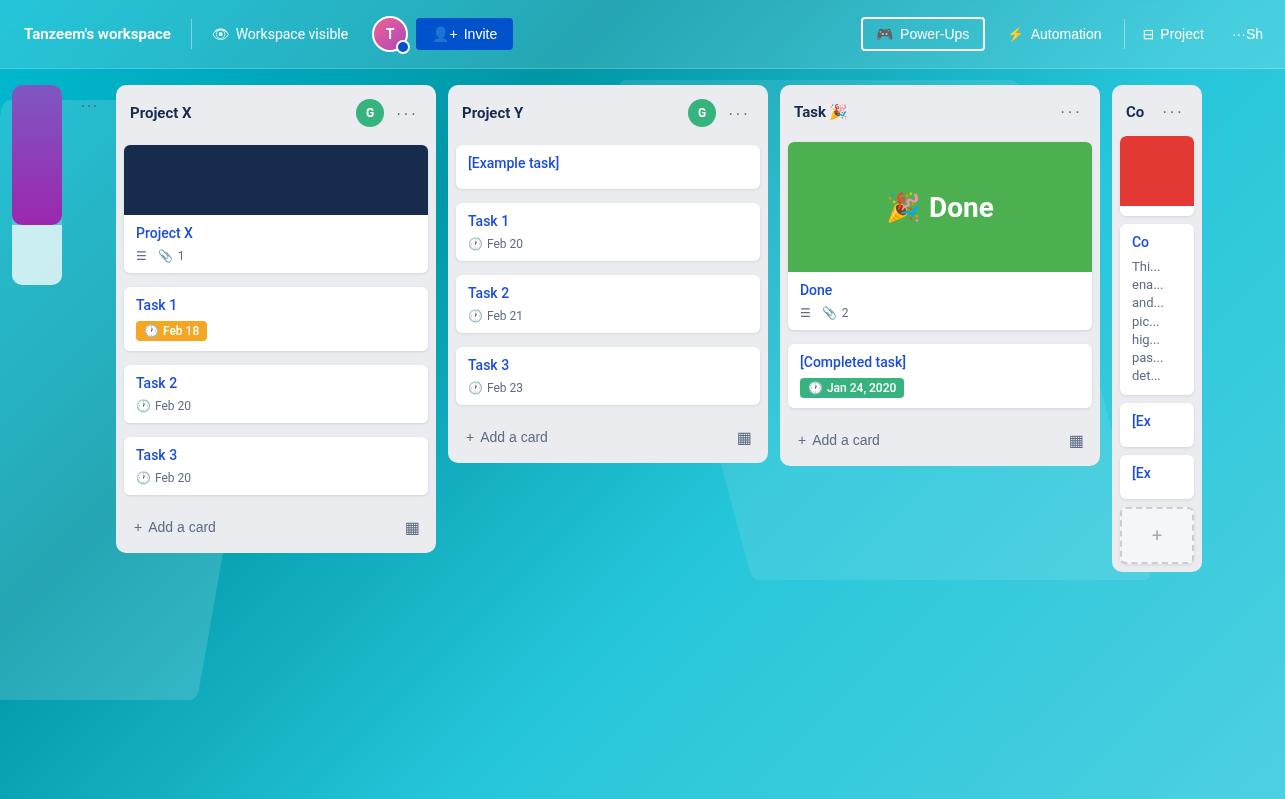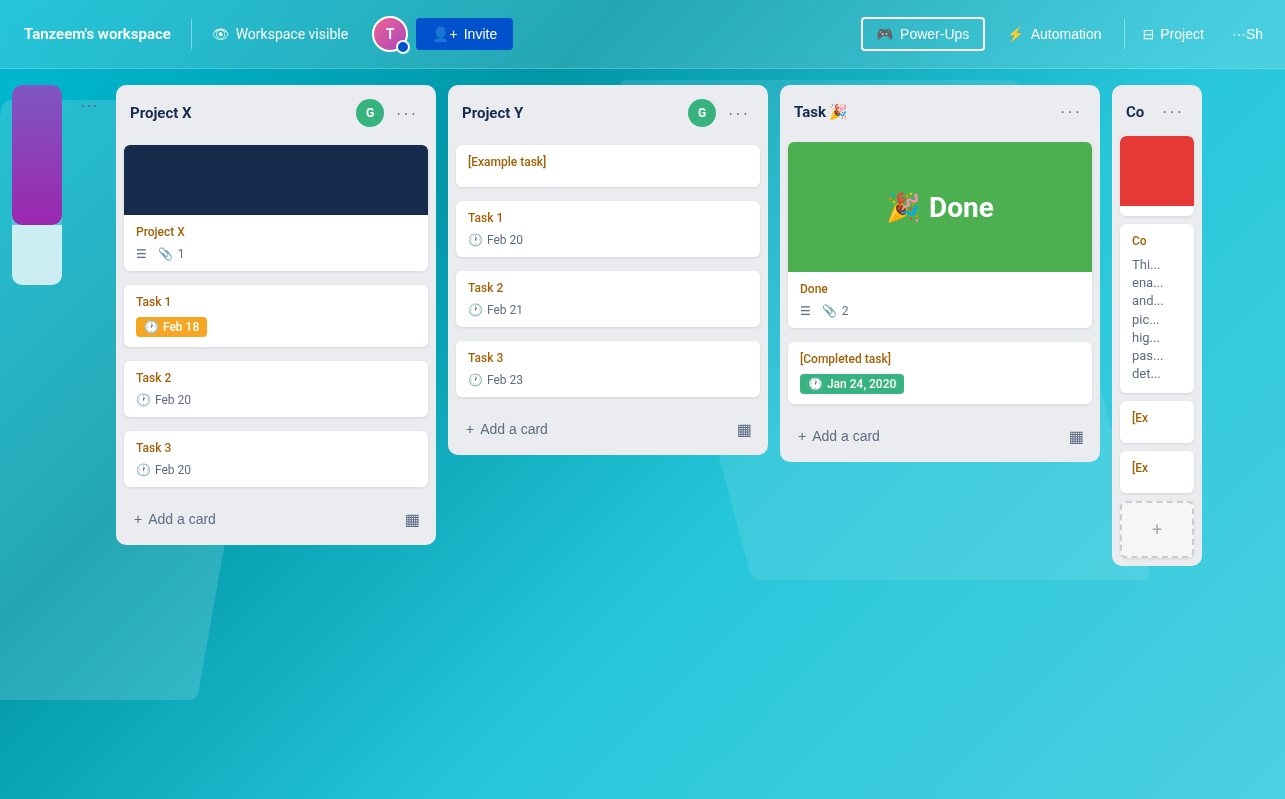--- a/index.html
+++ b/index.html
@@ -274,23 +274,23 @@
       border-radius: 6px 6px 0 0;
       display: flex;
       align-items: center;
       justify-content: center;
       font-size: 28px;
       color: #fff;
       font-weight: 700;
       gap: 8px;
     }
     .card-title {
-      font-size: 12px;
+      font-size: 14px;
       font-weight: 500;
-      color: #a16207;
+      color: #1d4ed8;
       margin-bottom: 8px;
     }
     .card-meta {
       display: flex;
       align-items: center;
       gap: 12px;
       flex-wrap: wrap;
     }
     .card-meta-item {
       display: flex;

